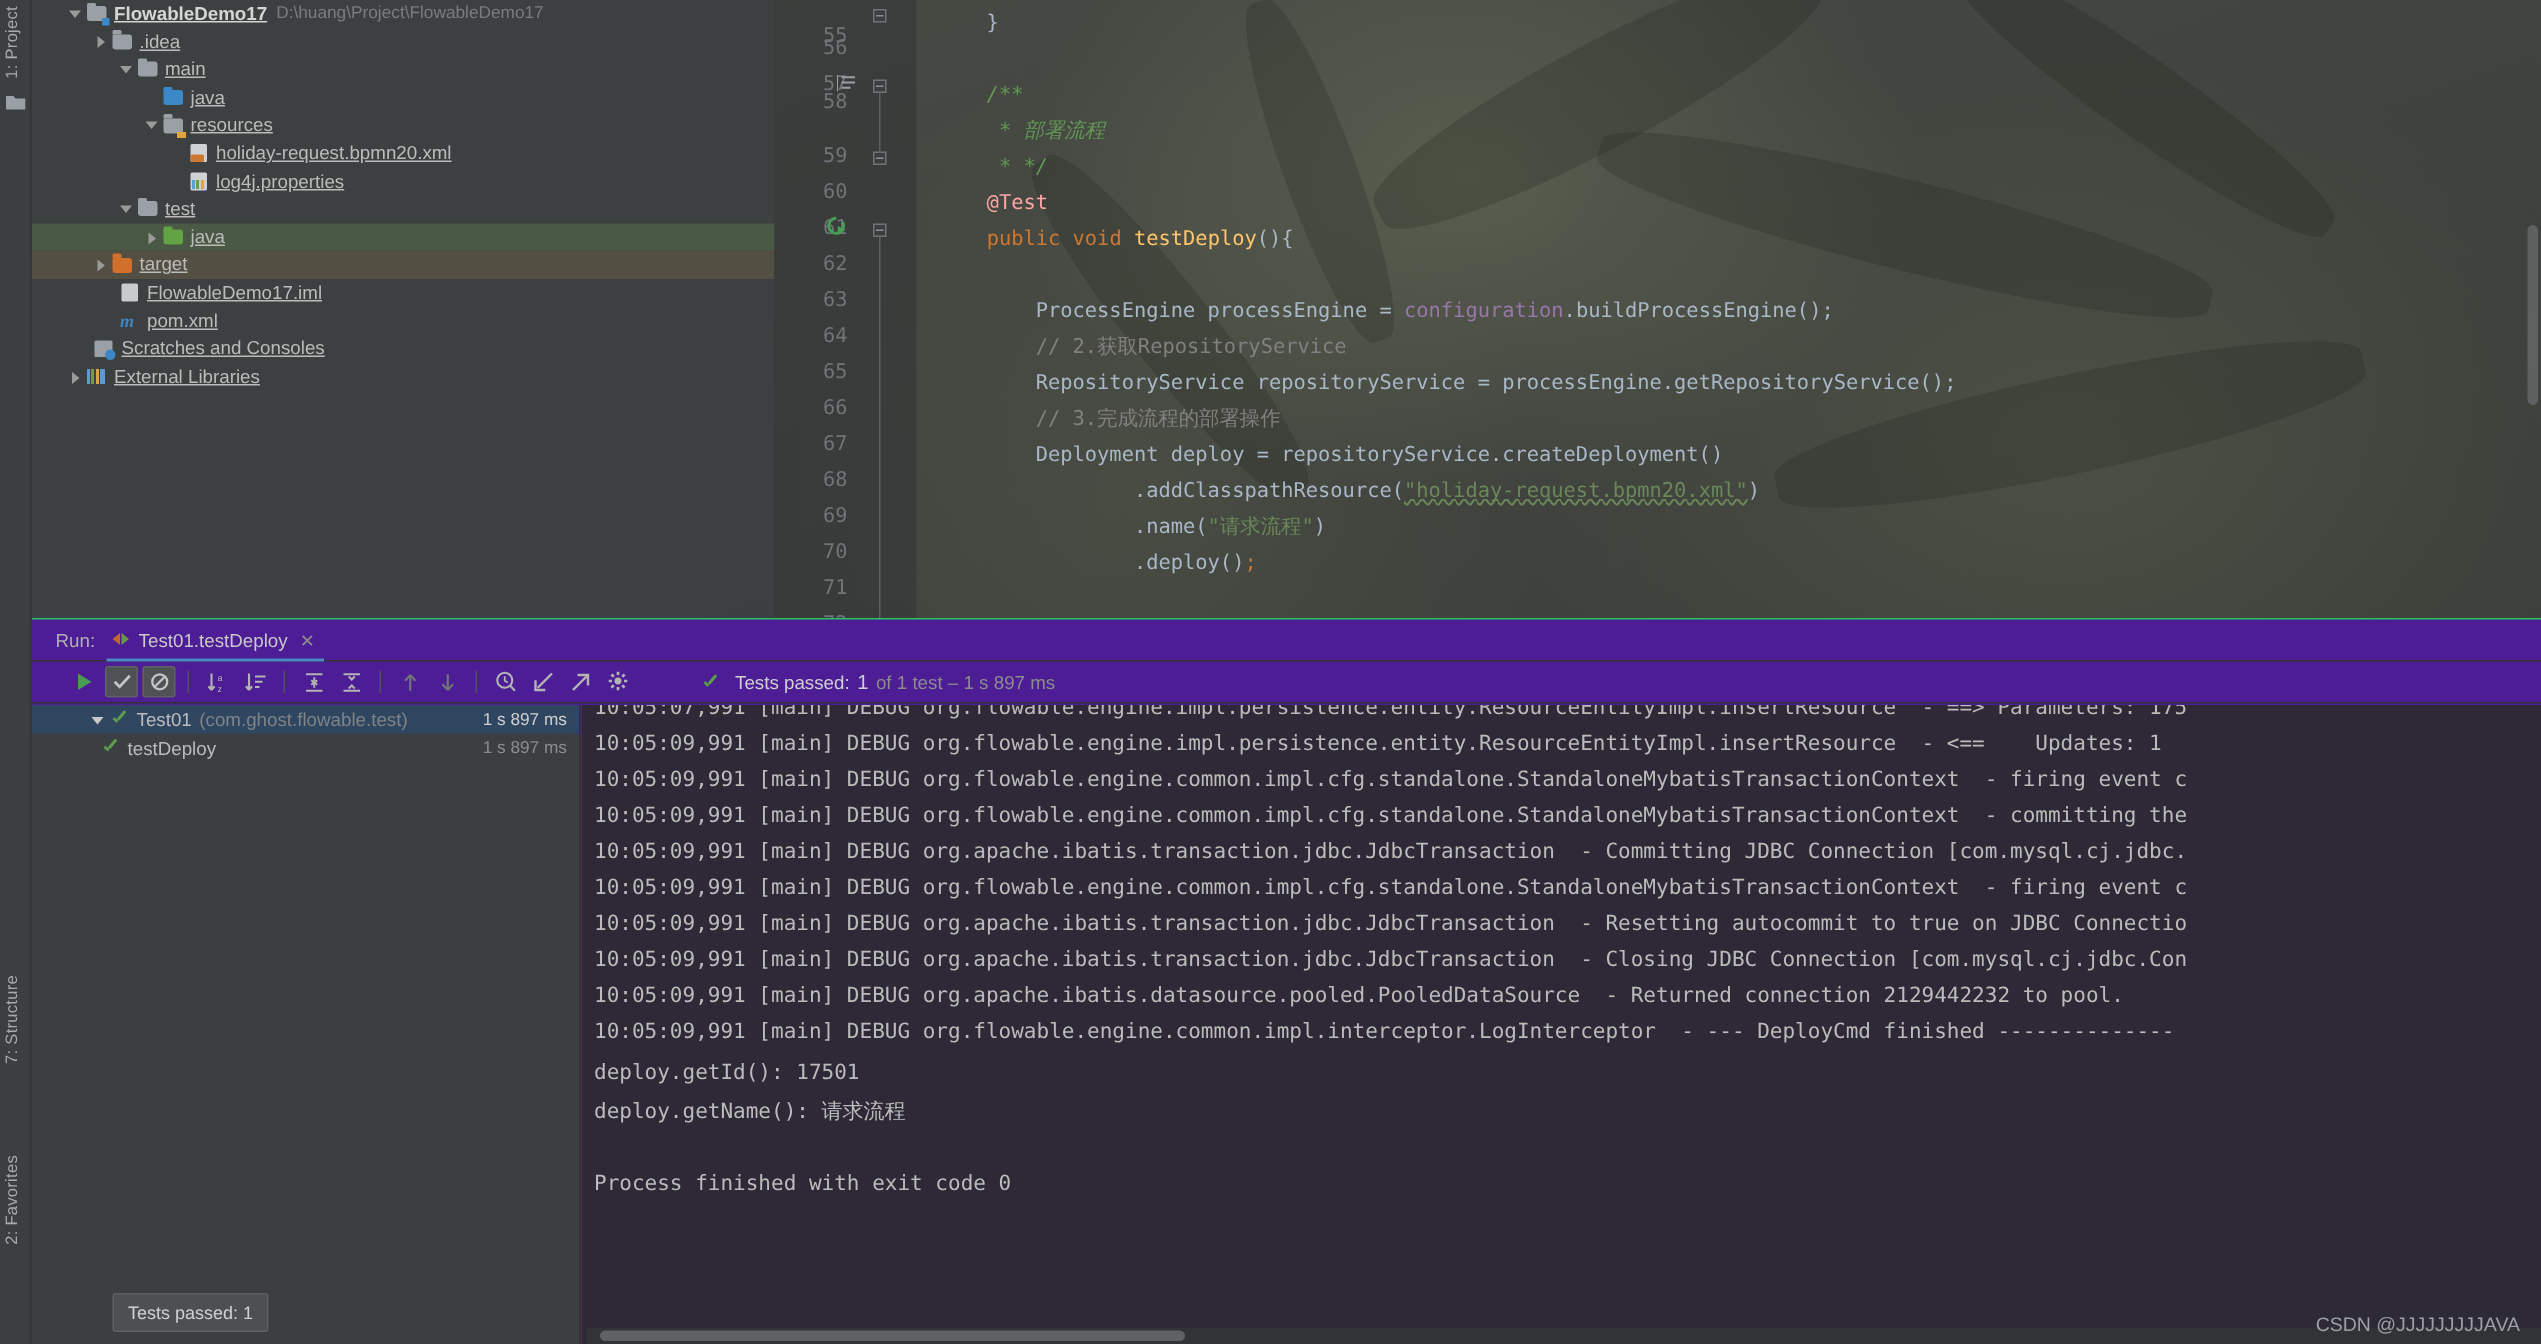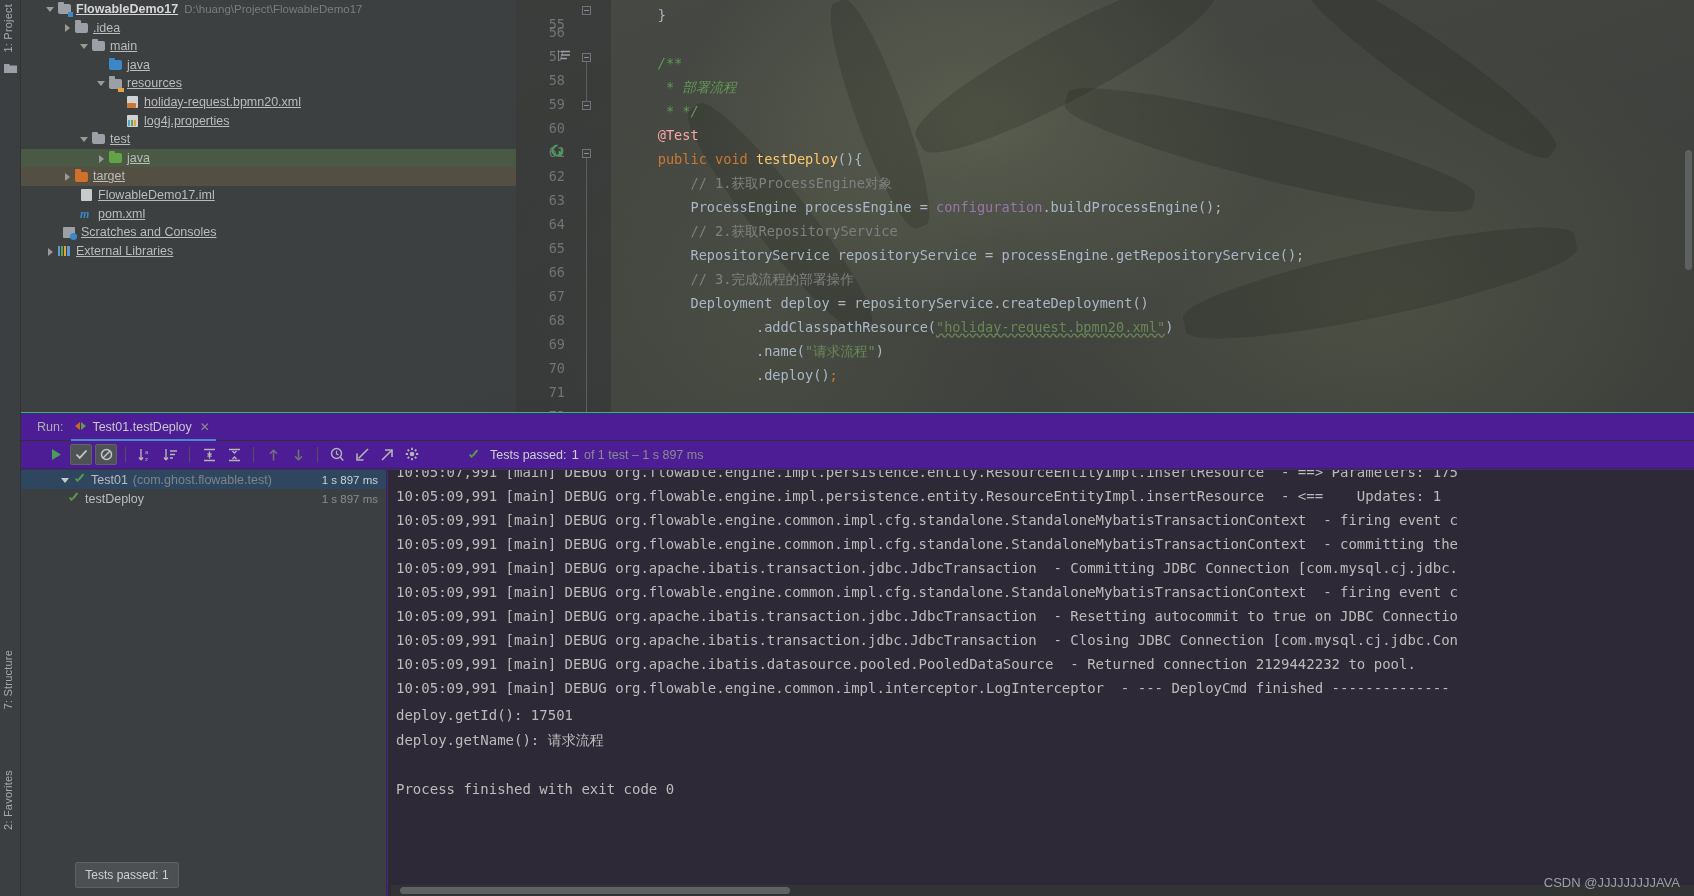--- a/index.html
+++ b/index.html
@@ -351,21 +351,21 @@
         </span>
       <span class="tree-label">External Libraries</span>
     </div>
   </div>
 
   <div class="editor">
     <div class="gutter">
       <div class="gut-line" style="top:0px;margin-top:16px;">55</div>
       <div class="gut-line" style="top:24px;">56</div>
       <div class="gut-line" style="top:48px;">57</div>
-      <div class="gut-line" style="top:72px;">58</div>
+      <div class="gut-line" style="top:60px;">58</div>
       <div class="gut-line" style="top:96px;">59</div>
       <div class="gut-line" style="top:120px;">60</div>
       <div class="gut-line" style="top:144px;">61</div>
       <div class="gut-line" style="top:168px;">62</div>
       <div class="gut-line" style="top:192px;">63</div>
       <div class="gut-line" style="top:216px;">64</div>
       <div class="gut-line" style="top:240px;">65</div>
       <div class="gut-line" style="top:264px;">66</div>
       <div class="gut-line" style="top:288px;">67</div>
       <div class="gut-line" style="top:312px;">68</div>
@@ -407,21 +407,20 @@
     <div class="code">
       <div class="cl" style="top:3px;"><span class="pl">    }</span></div>
 
       <div class="cl" style="top:51px;"><span class="cm">    /**</span></div>
       <div class="cl" style="top:75px;"><span class="cm">     * 部署流程</span></div>
       <div class="cl" style="top:99px;"><span class="cm">     * */</span></div>
       <div class="cl" style="top:123px;"><span class="an">    @Test</span></div>
 
       <div class="cl" style="top:147px;"><span class="pl">    </span><span class="k">public</span><span class="pl"> </span><span class="k">void</span><span class="pl"> </span><span class="fn">testDeploy</span><span class="pl">(){</span></div>
 
-      <div class="cl" style="top:171px;"><span class="lc">        // 1.获取ProcessEngine对象</span></div>
 
       <div class="cl" style="top:195px;"><span class="pl">        ProcessEngine processEngine = </span><span class="fld">configuration</span><span class="pl">.buildProcessEngine();</span></div>
 
       <div class="cl" style="top:219px;"><span class="lc">        // 2.获取RepositoryService</span></div>
       <div class="cl" style="top:243px;"><span class="pl">        RepositoryService repositoryService = processEngine.getRepositoryService();</span></div>
       <div class="cl" style="top:267px;"><span class="lc">        // 3.完成流程的部署操作</span></div>
       <div class="cl" style="top:291px;"><span class="pl">        Deployment deploy = repositoryService.createDeployment()</span></div>
 
       <div class="cl" style="top:315px;"><span class="pl">                .addClasspathResource(</span><span class="str squiggle">"holiday-request.bpmn20.xml"</span><span class="pl">)</span></div>
 

